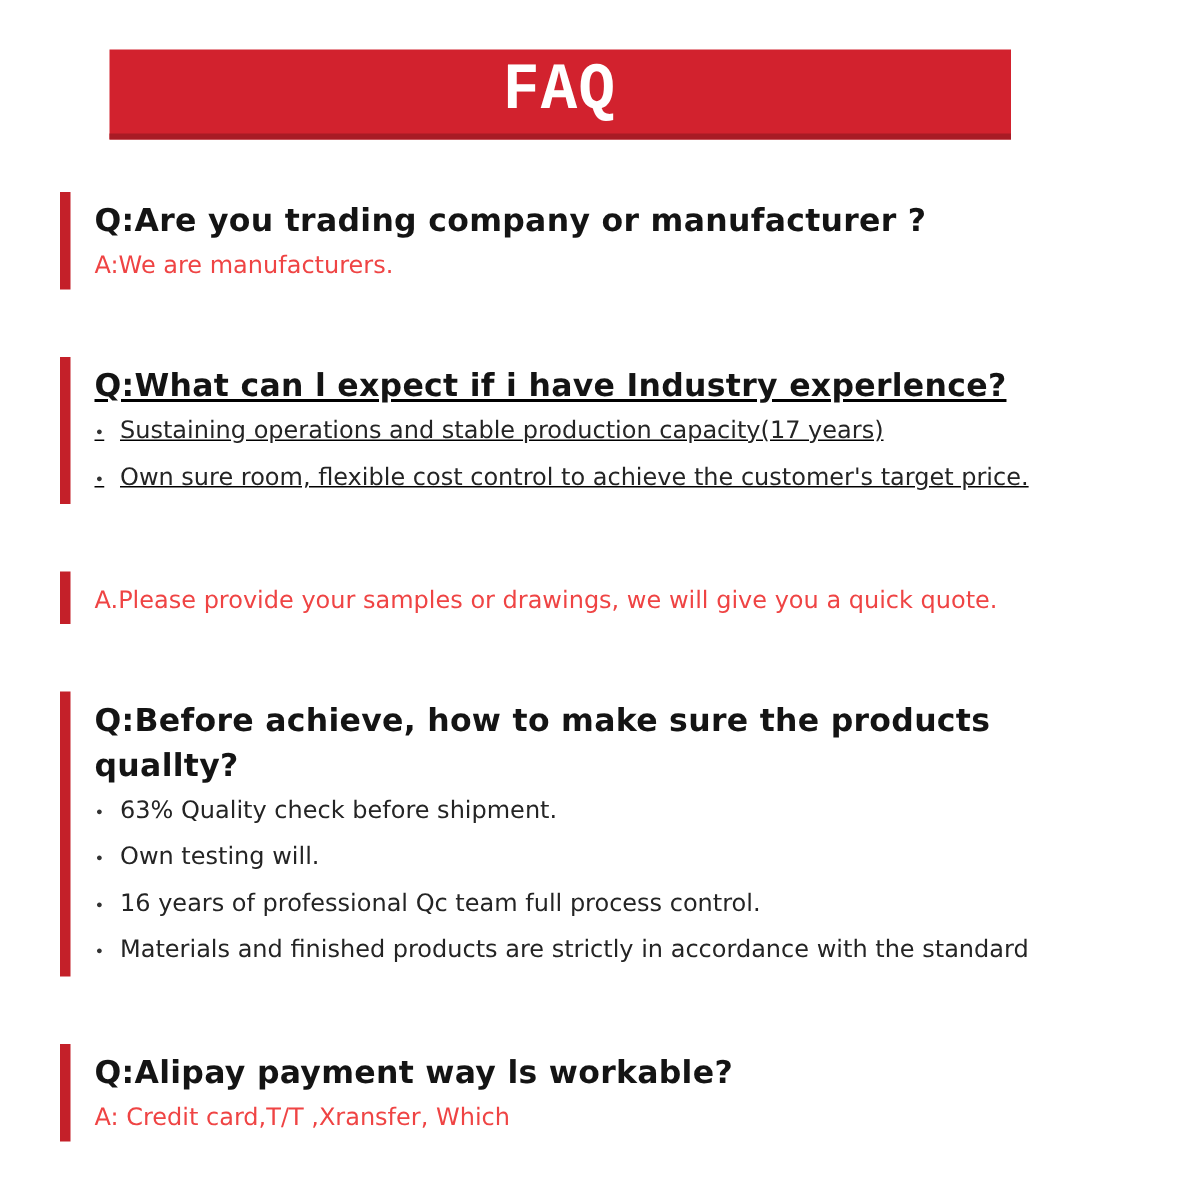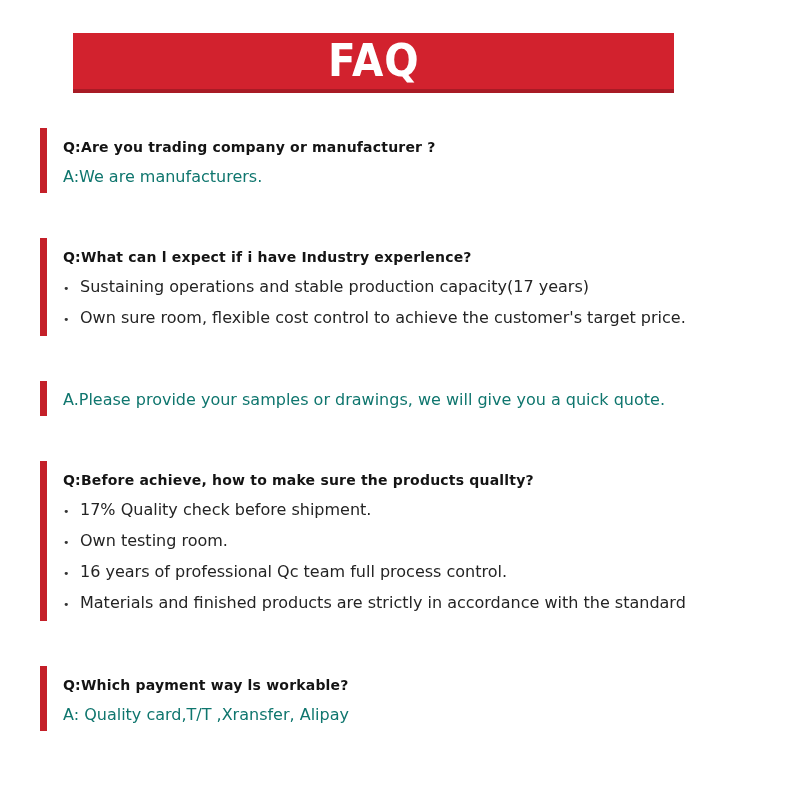--- a/index.html
+++ b/index.html
@@ -2,36 +2,36 @@
 <html><head>
 <meta charset="utf-8">
 <style>
   html, body { margin: 0; padding: 0; background: #ffffff; }
   body {
     width: 800px; height: 800px; position: relative; overflow: hidden;
     font-family: "DejaVu Sans", "Liberation Sans", sans-serif;
   }
   .banner {
     position: absolute; left: 73px; top: 33px; width: 601px; height: 56px;
-    display: flex; align-items: center; justify-content: center;
+    display: flex; align-items: center; justify-content: center; font-family: Liberation Mono, monospace;
   }
   .banner-title {
     color: #ffffff; font-size: 44px; font-weight: bold; letter-spacing: 1px;
     transform: scaleX(0.92); line-height: 1;
   }
   .sections { position: absolute; left: 40px; top: 128px; width: 722px; }
   .faq-section {
     padding: 4px 0 2px 16px; margin-bottom: 45px;
     border-left-style: solid; border-left-width: 7px;
   }
   .question {
-    margin: 0; font-size: 14px; font-weight: bold; color: #141414;
+    margin: 0; font-size: 21px; font-weight: bold; color: #141414;
     line-height: 30px; letter-spacing: 0.2px;
   }
-  .answer { margin: 0; font-size: 16px; color: #0f766e; line-height: 29px; }
+  .answer { margin: 0; font-size: 16px; color: #ef4444; line-height: 29px; }
   .bullet-row {
     display: flex; align-items: baseline; font-size: 16px; color: #242424;
     line-height: 29px;
   }
   .dot { flex: 0 0 17px; font-size: 11px; color: #333333; }
   .bullet-text { flex: 1; }
 </style>
 </head>
 <body style="background: rgb(255, 255, 255);">
 
@@ -40,21 +40,21 @@
     <span class="banner-title" style="color: rgb(255, 255, 255);">FAQ</span>
   </header>
   <main class="sections" id="sections">
   <section class="faq-section" style="border-left-color: rgb(196, 32, 41);">
     <h3 class="question">Q:Are you trading company or manufacturer ?</h3>
     <div class="answers">
           <p class="answer">A:We are manufacturers.</p>
         </div>
   </section>
 
-  <section class="faq-section" style="border-left-color: rgb(196, 32, 41);">
+  <section class="faq-section" style="border-left-color: rgb(196, 32, 41); text-decoration: underline;">
     <h3 class="question">Q:What can l expect if i have Industry experlence?</h3>
     <div class="answers">
           <div class="bullet-row">
             <span class="dot">•</span>
             <span class="bullet-text">Sustaining operations and stable production capacity(17 years)</span>
           </div>
           <div class="bullet-row">
             <span class="dot">•</span>
             <span class="bullet-text">Own sure room, flexible cost control to achieve the customer's target price.</span>
           </div>
@@ -65,37 +65,37 @@
     <div class="answers">
           <p class="answer">A.Please provide your samples or drawings, we will give you a quick quote.</p>
         </div>
   </section>
 
   <section class="faq-section" style="border-left-color: rgb(196, 32, 41);">
     <h3 class="question">Q:Before achieve, how to make sure the products quallty?</h3>
     <div class="answers">
           <div class="bullet-row">
             <span class="dot">•</span>
-            <span class="bullet-text">17% Quality check before shipment.</span>
+            <span class="bullet-text">63% Quality check before shipment.</span>
           </div>
           <div class="bullet-row">
             <span class="dot">•</span>
-            <span class="bullet-text">Own testing room.</span>
+            <span class="bullet-text">Own testing will.</span>
           </div>
           <div class="bullet-row">
             <span class="dot">•</span>
             <span class="bullet-text">16 years of professional Qc team full process control.</span>
           </div>
           <div class="bullet-row">
             <span class="dot">•</span>
             <span class="bullet-text">Materials and finished products are strictly in accordance with the standard</span>
           </div>
         </div>
   </section>
 
   <section class="faq-section" style="border-left-color: rgb(196, 32, 41);">
-    <h3 class="question">Q:Which payment way ls workable?</h3>
+    <h3 class="question">Q:Alipay payment way ls workable?</h3>
     <div class="answers">
-          <p class="answer">A: Quality card,T/T ,Xransfer, Alipay</p>
+          <p class="answer">A: Credit card,T/T ,Xransfer, Which</p>
         </div>
   </section>
 </main>
 </div>
 
 </body></html>

